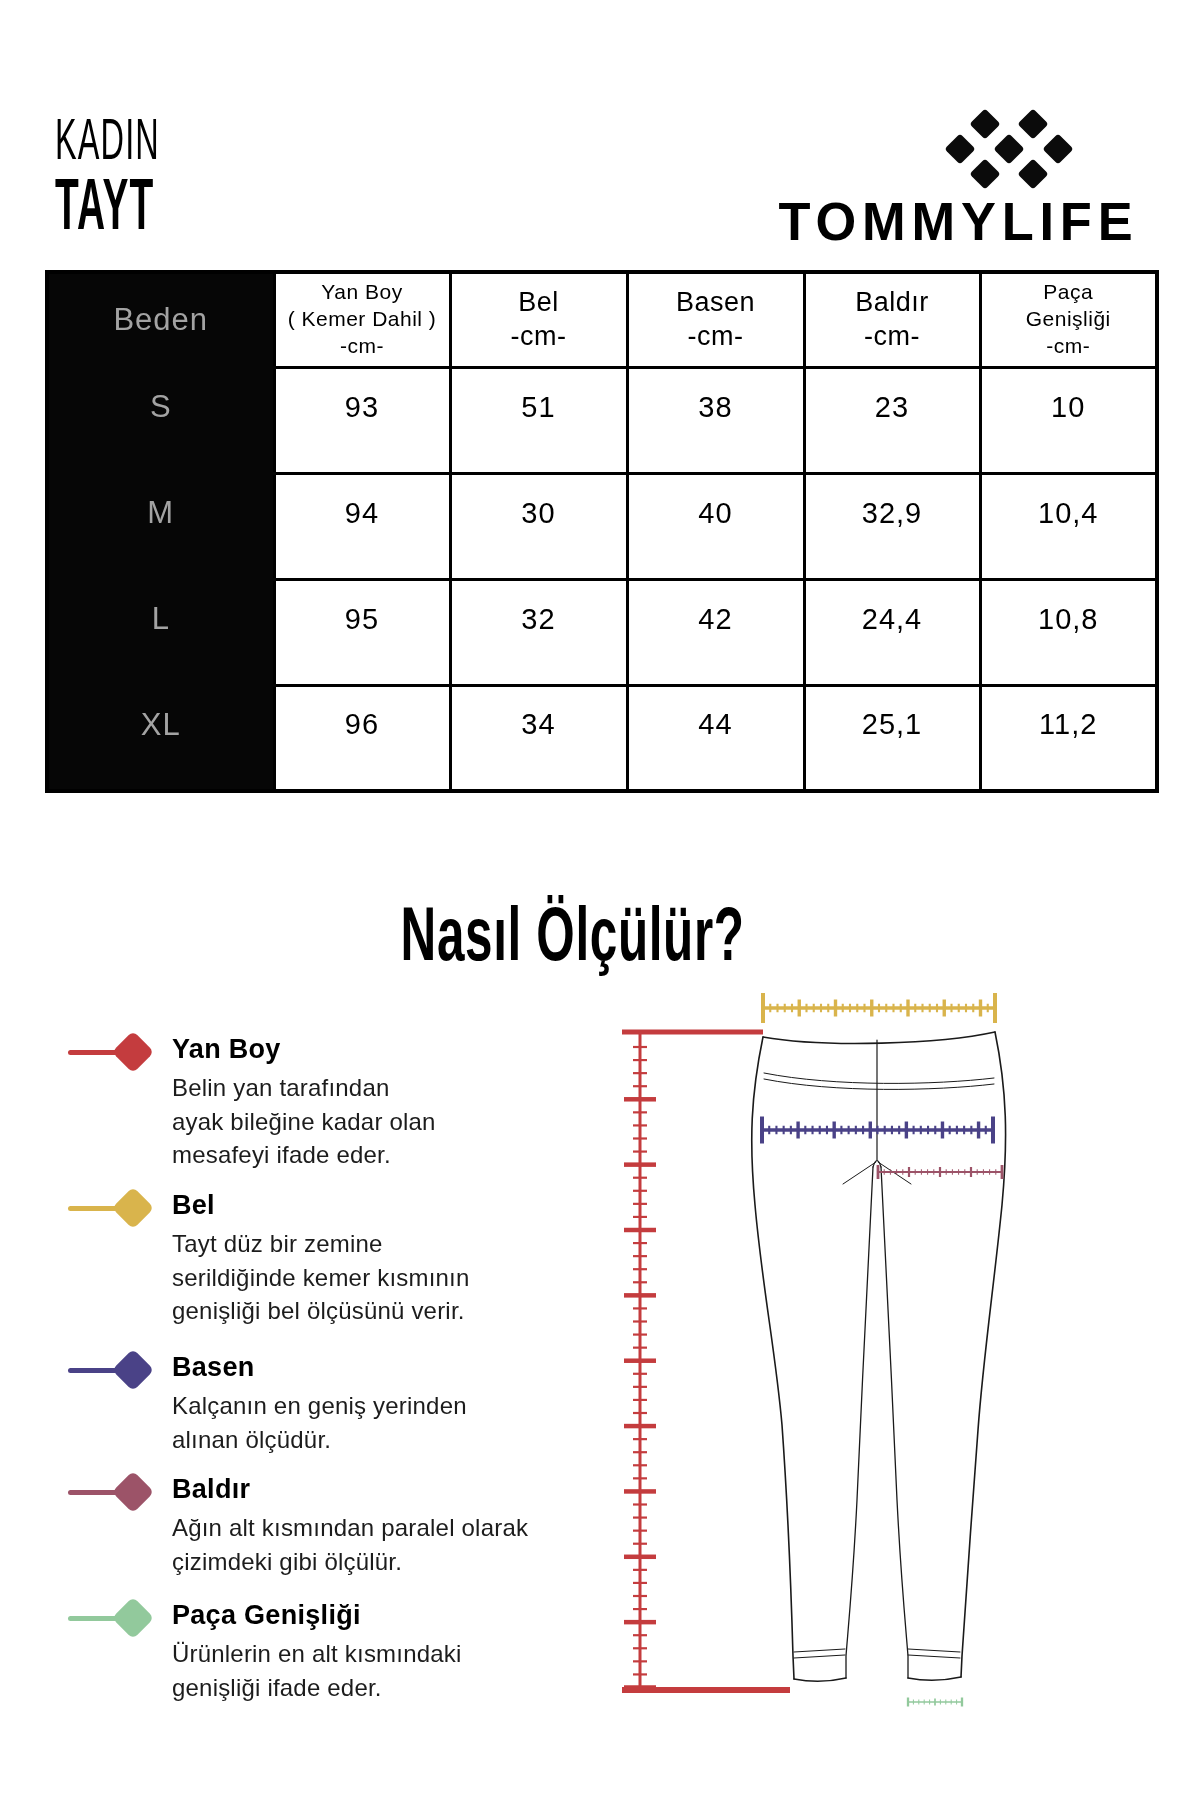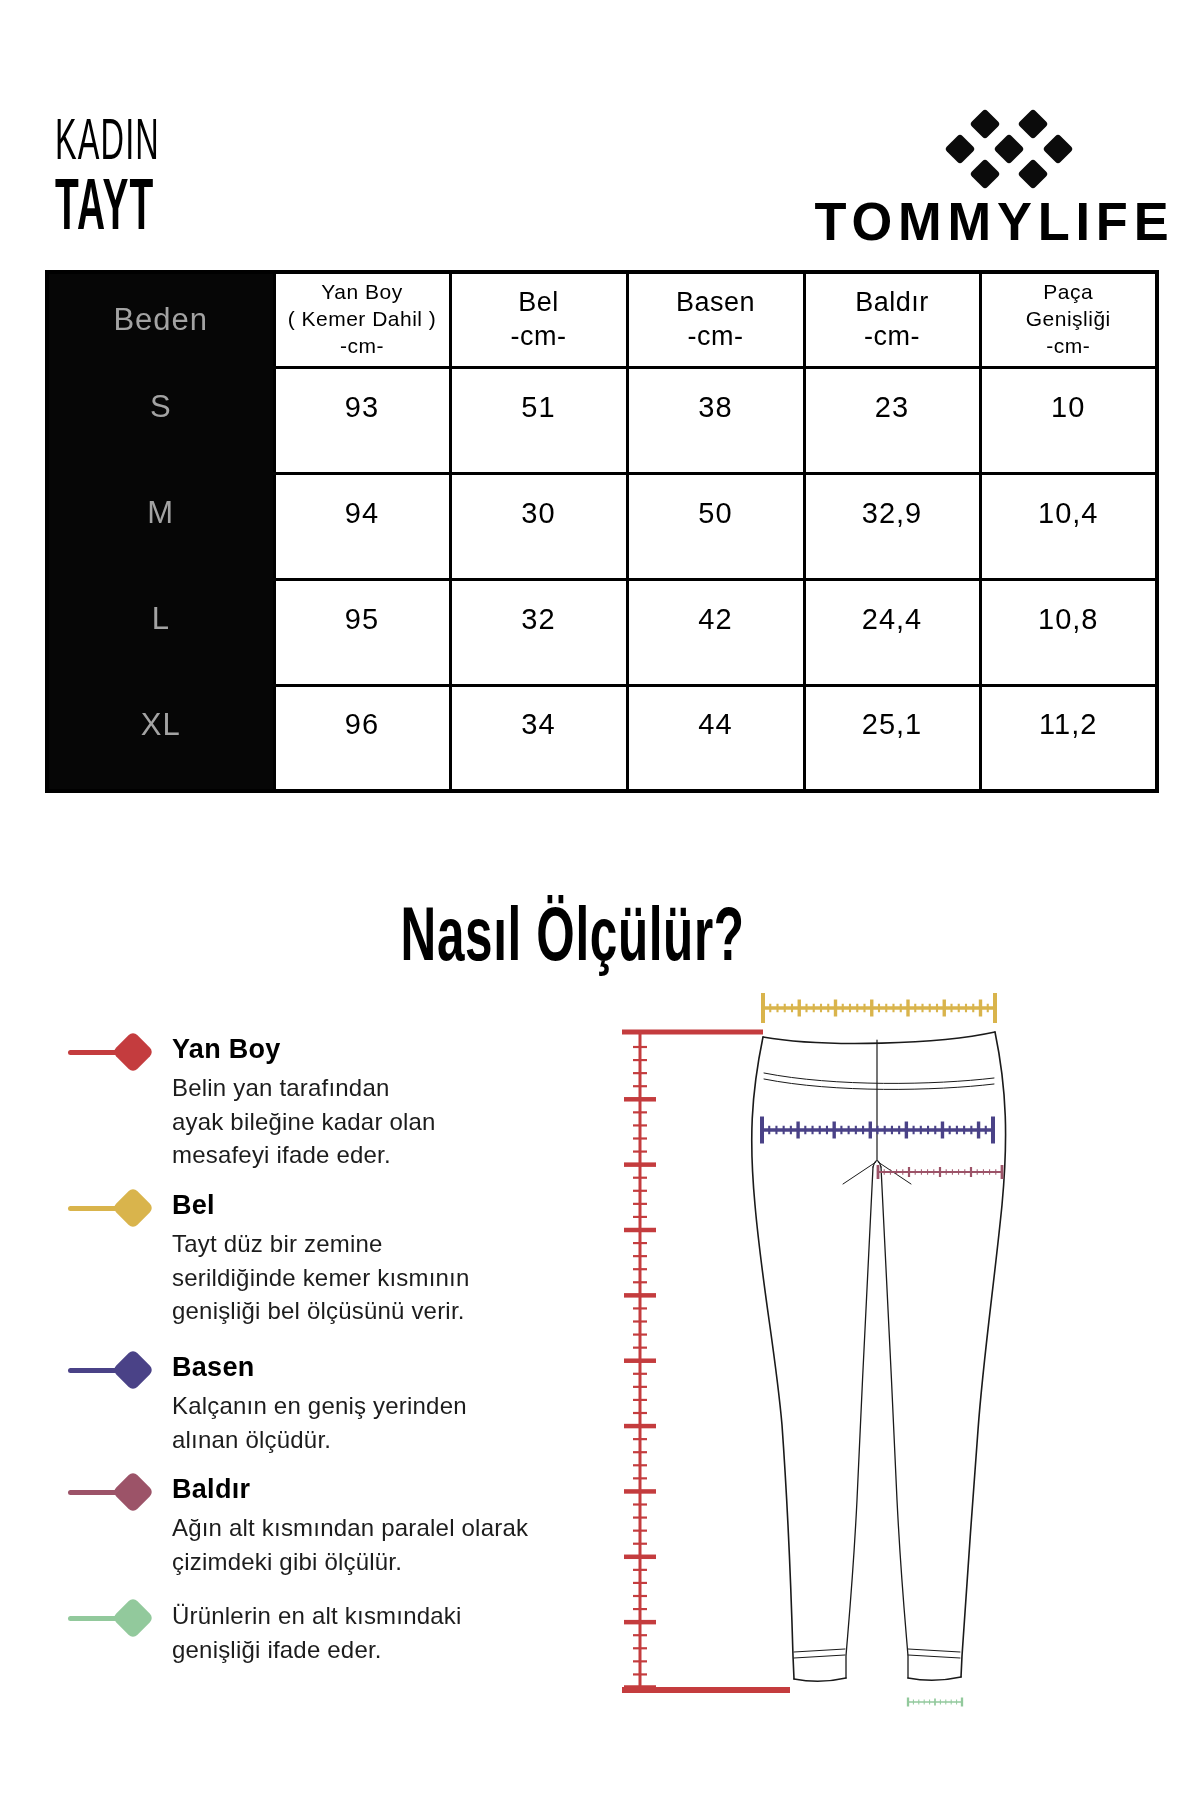--- a/index.html
+++ b/index.html
@@ -7,21 +7,21 @@
     width:1200px;height:1800px;position:relative;overflow:hidden;
     background:#ffffff;color:#000;
     font-family:"Liberation Sans", sans-serif;
   }
   
   .kadin{position:absolute;left:55px;top:110px;font-size:58px;font-weight:300;line-height:1;letter-spacing:2px;}
   .kadin>span{display:inline-block;transform:scaleX(.56);transform-origin:left;}
   .tayt{position:absolute;left:55px;top:168px;font-size:72px;font-weight:800;line-height:1;letter-spacing:2px;}
   .tayt>span{display:inline-block;transform:scaleX(.54);transform-origin:left;}
   .logo{position:absolute;left:930px;top:90px;}
-  .brandname{position:absolute;left:788px;top:194px;width:412px;text-align:center;
+  .brandname{position:absolute;left:752px;top:194px;width:412px;text-align:center;
     font-size:54px;font-weight:800;letter-spacing:6px;line-height:1;white-space:nowrap;}
   .brandname>span{display:inline-block;transform:scaleX(.97);transform-origin:center;}
 
   
   table.size{position:absolute;left:45px;top:270px;width:1110px;height:520px;
     border-collapse:collapse;table-layout:fixed;border:4px solid #000;}
   table.size td,table.size th{border:3px solid #000;text-align:center;vertical-align:middle;padding:0;}
   table.size .col-beden{background:#060606;color:#a3a3a3;border-color:#060606;border-right-color:#000;}
   tr.hdr{height:95px;}
   tr.rowdata{height:106px;}
@@ -115,21 +115,21 @@
     <td class="val">93</td>
     <td class="val">51</td>
     <td class="val">38</td>
     <td class="val">23</td>
     <td class="val">10</td>
   </tr>
   <tr class="rowdata">
     <td class="col-beden size-letter">M</td>
     <td class="val">94</td>
     <td class="val">30</td>
-    <td class="val">50</td>
+    <td class="val">40</td>
     <td class="val">32,9</td>
     <td class="val">10,4</td>
   </tr>
   <tr class="rowdata">
     <td class="col-beden size-letter">L</td>
     <td class="val">95</td>
     <td class="val">32</td>
     <td class="val">42</td>
     <td class="val">24,4</td>
     <td class="val">10,8</td>
@@ -193,20 +193,21 @@
       <p class="legend-desc">Ağın alt kısmından paralel olarak
 çizimdeki gibi ölçülür.</p>
     </div>
   </div>
   <div class="legend-item">
     <div class="marker">
       <span class="marker-line" style="background: rgb(146, 201, 156);"></span>
       <span class="marker-diamond" style="background: rgb(146, 201, 156);"></span>
     </div>
     <div class="legend-text">
+      <p class="legend-name">Paça Genişliği</p>
       <p class="legend-desc">Ürünlerin en alt kısmındaki
 genişliği ifade eder.</p>
     </div>
   </div>
 </div>
 
 <svg id="figure" class="figure" width="420" height="730" viewBox="0 0 420 730">
   <g fill="none" stroke="#1A1A1A" stroke-width="1.6" stroke-linecap="round">
 
     <path d="M163,47 C225,58 340,54 395,42"></path>

